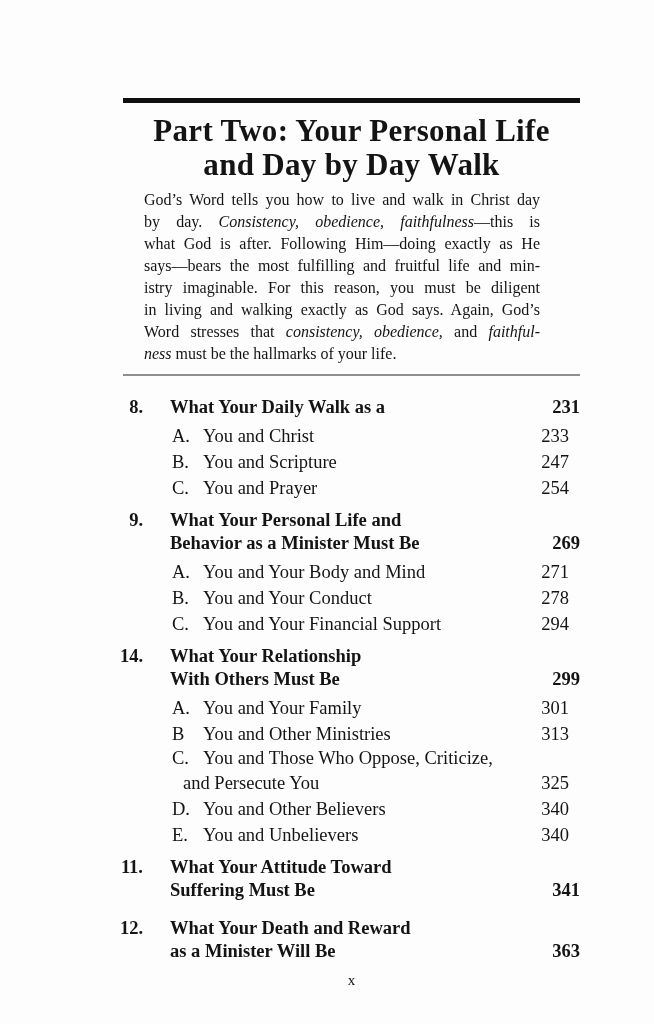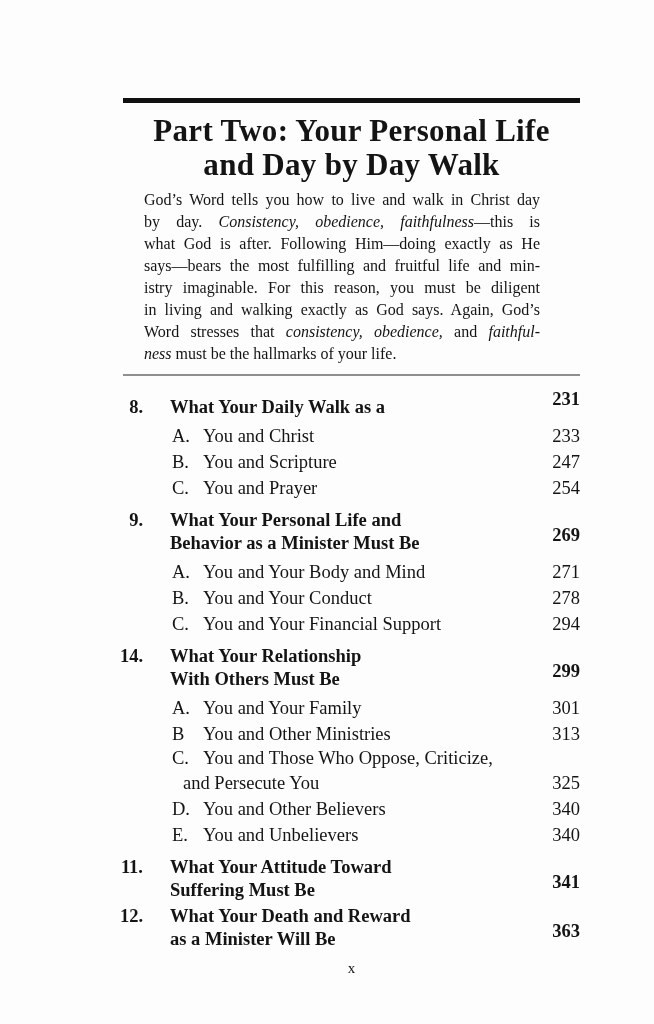--- a/index.html
+++ b/index.html
@@ -40,45 +40,45 @@
   .intro-line { text-align: justify; text-align-last: justify; }
   .intro-line.last { text-align-last: left; }
   .it { font-style: italic; }
   .divider {
     margin-top: 9px;
     height: 2px;
     background: #8f8f8f;
   }
   .toc { margin-top: 20px; font-size: 18.5px; }
   .toc-entry + .toc-entry { margin-top: 8px; }
-  .toc-entry.gap-lg { margin-top: 3px; }
+  .toc-entry.gap-lg { margin-top: 15px; }
   .ch-head {
     position: relative;
     padding-left: 47px;
     font-weight: bold;
     line-height: 23px;
   }
   .ch-num {
     position: absolute;
     left: -10px;
     top: 0;
     width: 30px;
     text-align: right;
   }
-  .ch-page { position: absolute; right: 0; bottom: 8px; }
+  .ch-page { position: absolute; right: 0; bottom: 0; }
   .subs { margin-top: 4px; }
   .sub {
     position: relative;
     padding-left: 49px;
     line-height: 26px;
   }
   .sub-label { display: inline-block; width: 31px; }
   .sub-l1 { line-height: 23px; }
   .sub-l2 { line-height: 26px; padding-left: 11px; }
-  .sub-page { position: absolute; right: 0; bottom: 0; }
+  .sub-page { position: absolute; right: 11px; bottom: 0; }
   .footer-page {
     margin-top: 9px;
     text-align: center;
     font-size: 15px;
   }
 </style>
 </head>
 <body>
 
 <div class="page">

